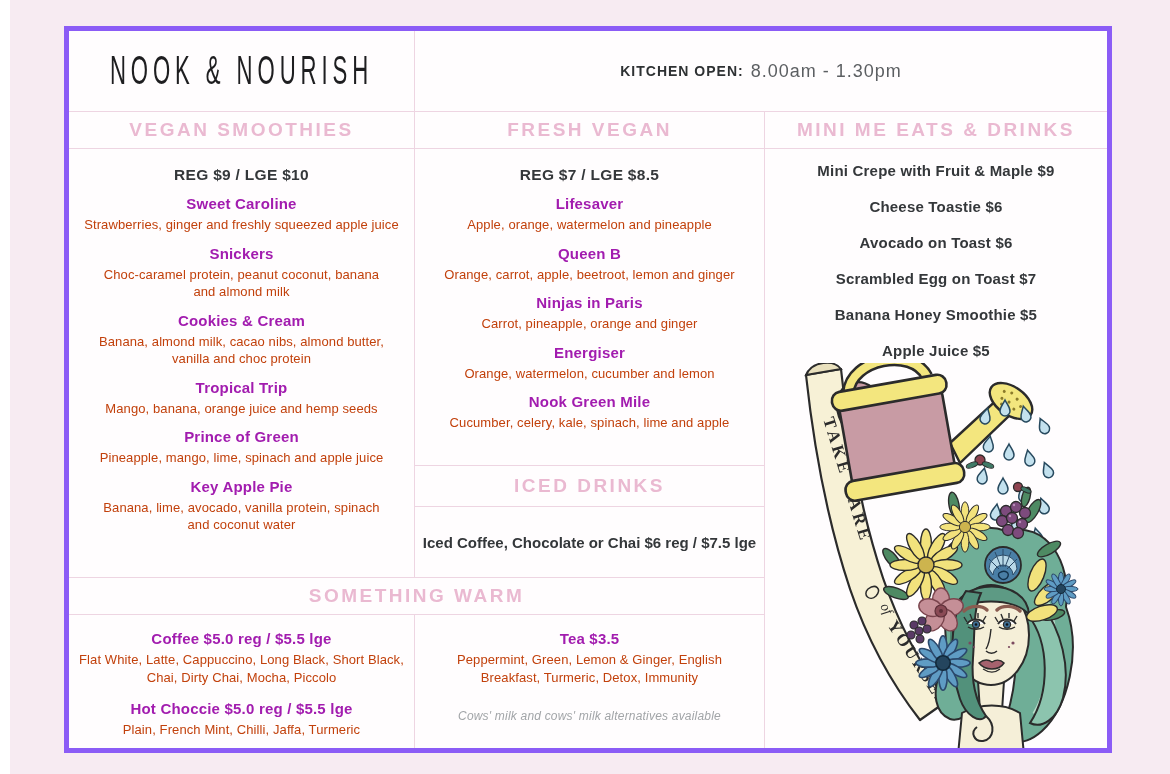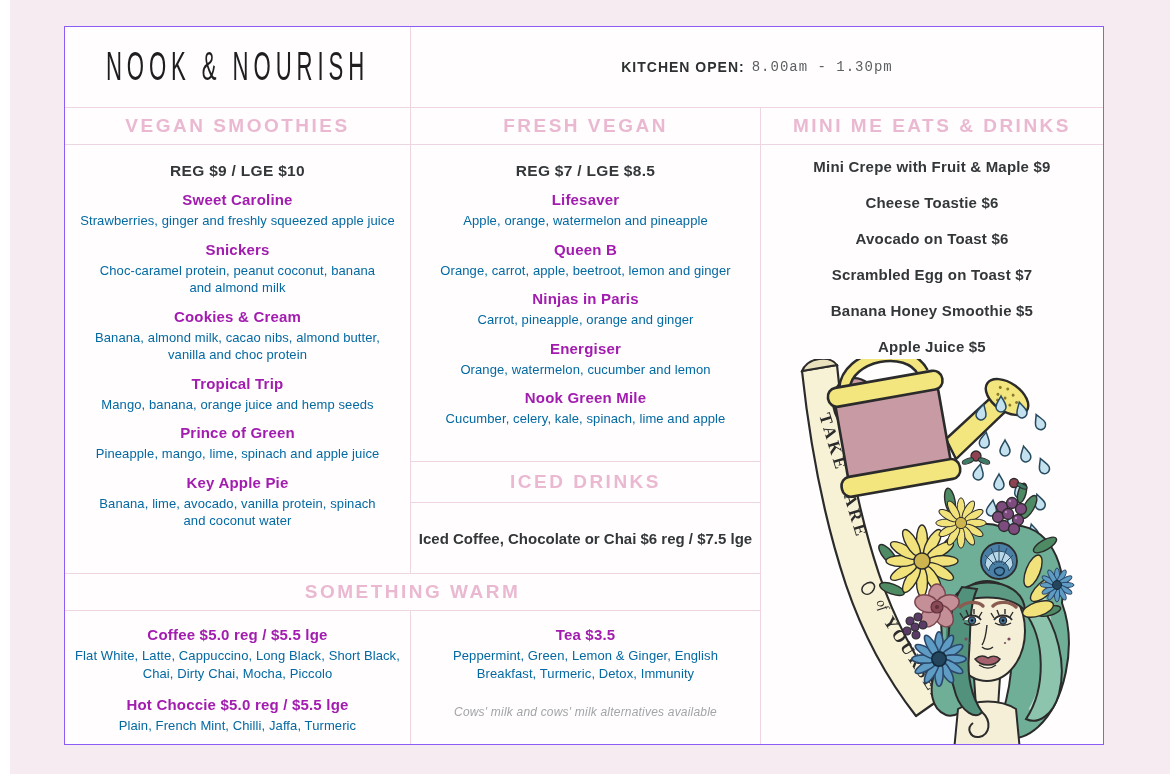--- a/index.html
+++ b/index.html
@@ -10,21 +10,21 @@
     -webkit-font-smoothing:antialiased;
   }
   .whitebar{position:absolute;left:0;top:0;width:10px;height:774px;background:#ffffff;}
   .menu{
     position:absolute;left:64px;top:26px;
     display:grid;
     grid-template-columns:345px 349px 342px;
     grid-template-rows:80px 36px 316px 40px 70px 36px 133px;
     gap:1px;
     background:#eed5e2;
-    border:1px solid #8b5cf6;
+    border:5px solid #8b5cf6;
   }
   .cell{background:#fffdfe;text-align:center;overflow:hidden;}
   .cell-logo{grid-column:1;grid-row:1;display:flex;align-items:center;justify-content:center;}
   .cell-kitchen{grid-column:2 / span 2;grid-row:1;display:flex;align-items:center;justify-content:center;gap:7px;}
   .cell-h-smoothies{grid-column:1;grid-row:2;}
   .cell-h-juices{grid-column:2;grid-row:2;}
   .cell-h-mini{grid-column:3;grid-row:2;}
   .cell-smoothies{grid-column:1;grid-row:3 / span 3;}
   .cell-juices{grid-column:2;grid-row:3;}
   .cell-h-iced{grid-column:2;grid-row:4;}
@@ -33,30 +33,30 @@
   .cell-coffee{grid-column:1;grid-row:7;}
   .cell-tea{grid-column:2;grid-row:7;}
   .cell-mini{grid-column:3;grid-row:3 / span 5;}
 
   .logo{
     font-size:27px;color:#1e1e20;font-weight:400;
     letter-spacing:6px;white-space:nowrap;
     transform:scale(0.82,1.5);
   }
   .kitchen-label{font-size:14px;font-weight:bold;color:#2e3133;letter-spacing:1px;}
-  .kitchen-hours{font-size:14px;color:#5c5f62;letter-spacing:1px;font-family:Liberation Mono, monospace;}
+  .kitchen-hours{font-size:18px;color:#5c5f62;letter-spacing:1px;}
 
   .section-title{
     height:100%;display:flex;align-items:center;justify-content:center;
     color:#eab9d1;font-weight:bold;font-size:19px;letter-spacing:2.5px;
   }
   .price-line{font-weight:bold;font-size:15.5px;color:#34373a;margin-top:17px;letter-spacing:.3px;}
   .item{margin-top:11px;}
   .iname{font-size:15px;font-weight:bold;color:#a21caf;margin-bottom:4px;letter-spacing:.2px;}
-  .idesc{font-size:13px;color:#0369a1;line-height:1.35;max-width:322px;margin:0 auto;letter-spacing:.1px;}
+  .idesc{font-size:13px;color:#c2410c;line-height:1.35;max-width:322px;margin:0 auto;letter-spacing:.1px;}
   .cell-coffee .idesc, .cell-tea .idesc{max-width:335px;}
   .cell-tea .idesc{max-width:282px;}
   .iced-line{font-size:15px;font-weight:bold;color:#34373a;}
   .milk-note{font-size:12px;font-style:italic;color:#a2a5a8;margin-top:23px;letter-spacing:.2px;}
   .mini-item{font-size:15px;font-weight:bold;color:#34373a;margin-top:19px;letter-spacing:.2px;}
   .mini-item.first{margin-top:13px;}
   .illus{display:block;margin:4px auto 0;}
 </style>
 </head>
 <body>

